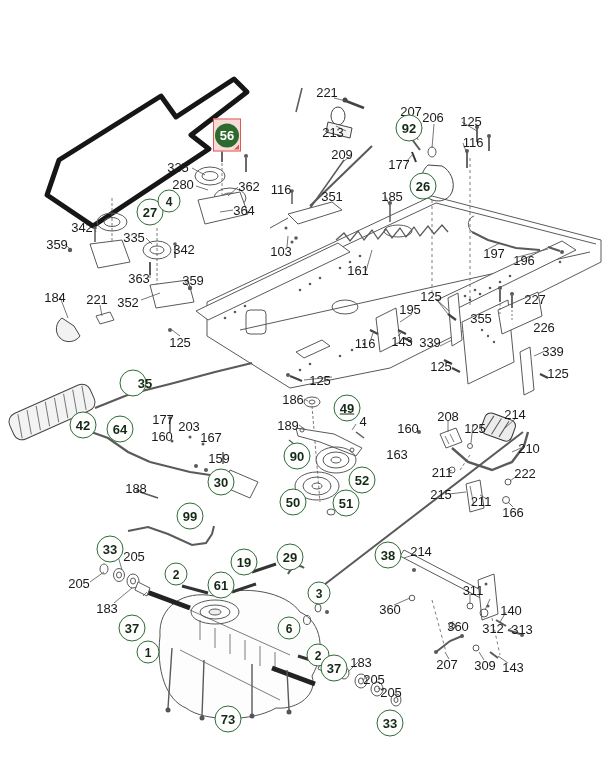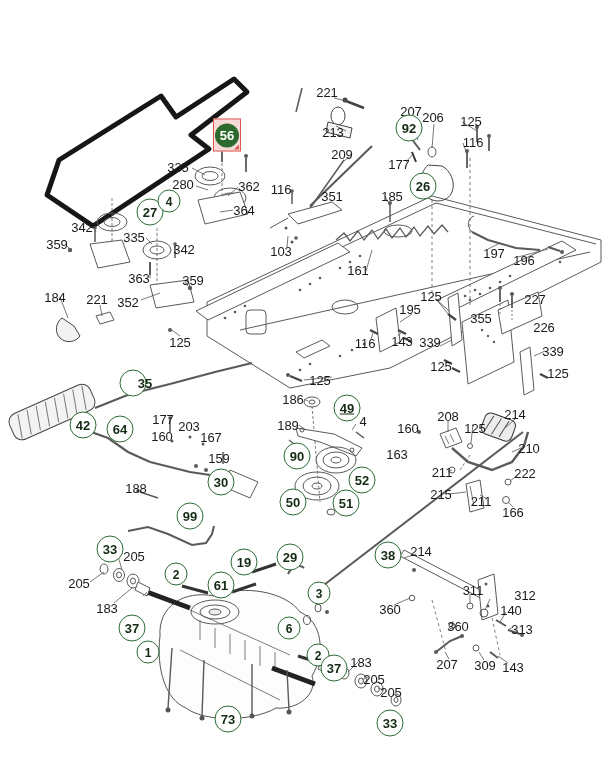--- a/index.html
+++ b/index.html
@@ -431,21 +431,21 @@
       <div class="plabel" style="left: 525px; top: 473px; text-align: right;">222</div>
       <div class="plabel" style="left: 441px; top: 494px;">215</div>
       <div class="plabel" style="left: 481px; top: 501px;">211</div>
       <div class="plabel" style="left: 513px; top: 512px;">166</div>
       <div class="plabel" style="left: 134px; top: 556px;">205</div>
       <div class="plabel" style="left: 79px; top: 583px;">205</div>
       <div class="plabel" style="left: 107px; top: 608px;">183</div>
       <div class="plabel" style="left: 421px; top: 551px;">214</div>
       <div class="plabel" style="left: 390px; top: 609px;">360</div>
       <div class="plabel" style="left: 473px; top: 590px;">311</div>
-      <div class="plabel" style="left: 493px; top: 595px; margin-left: 32px;">312</div>
+      <div class="plabel" style="left: 493px; top: 628px;">312</div>
       <div class="plabel" style="left: 511px; top: 610px;">140</div>
       <div class="plabel" style="left: 458px; top: 626px;">360</div>
       <div class="plabel" style="left: 522px; top: 629px;">313</div>
       <div class="plabel" style="left: 447px; top: 664px;">207</div>
       <div class="plabel" style="left: 485px; top: 665px;">309</div>
       <div class="plabel" style="left: 513px; top: 667px;">143</div>
       <div class="plabel" style="left: 361px; top: 662px;">183</div>
       <div class="plabel" style="left: 374px; top: 679px;">205</div>
       <div class="plabel" style="left: 391px; top: 692px;">205</div>
       <div class="callout" style="left: 150px; top: 212px;">27</div>

